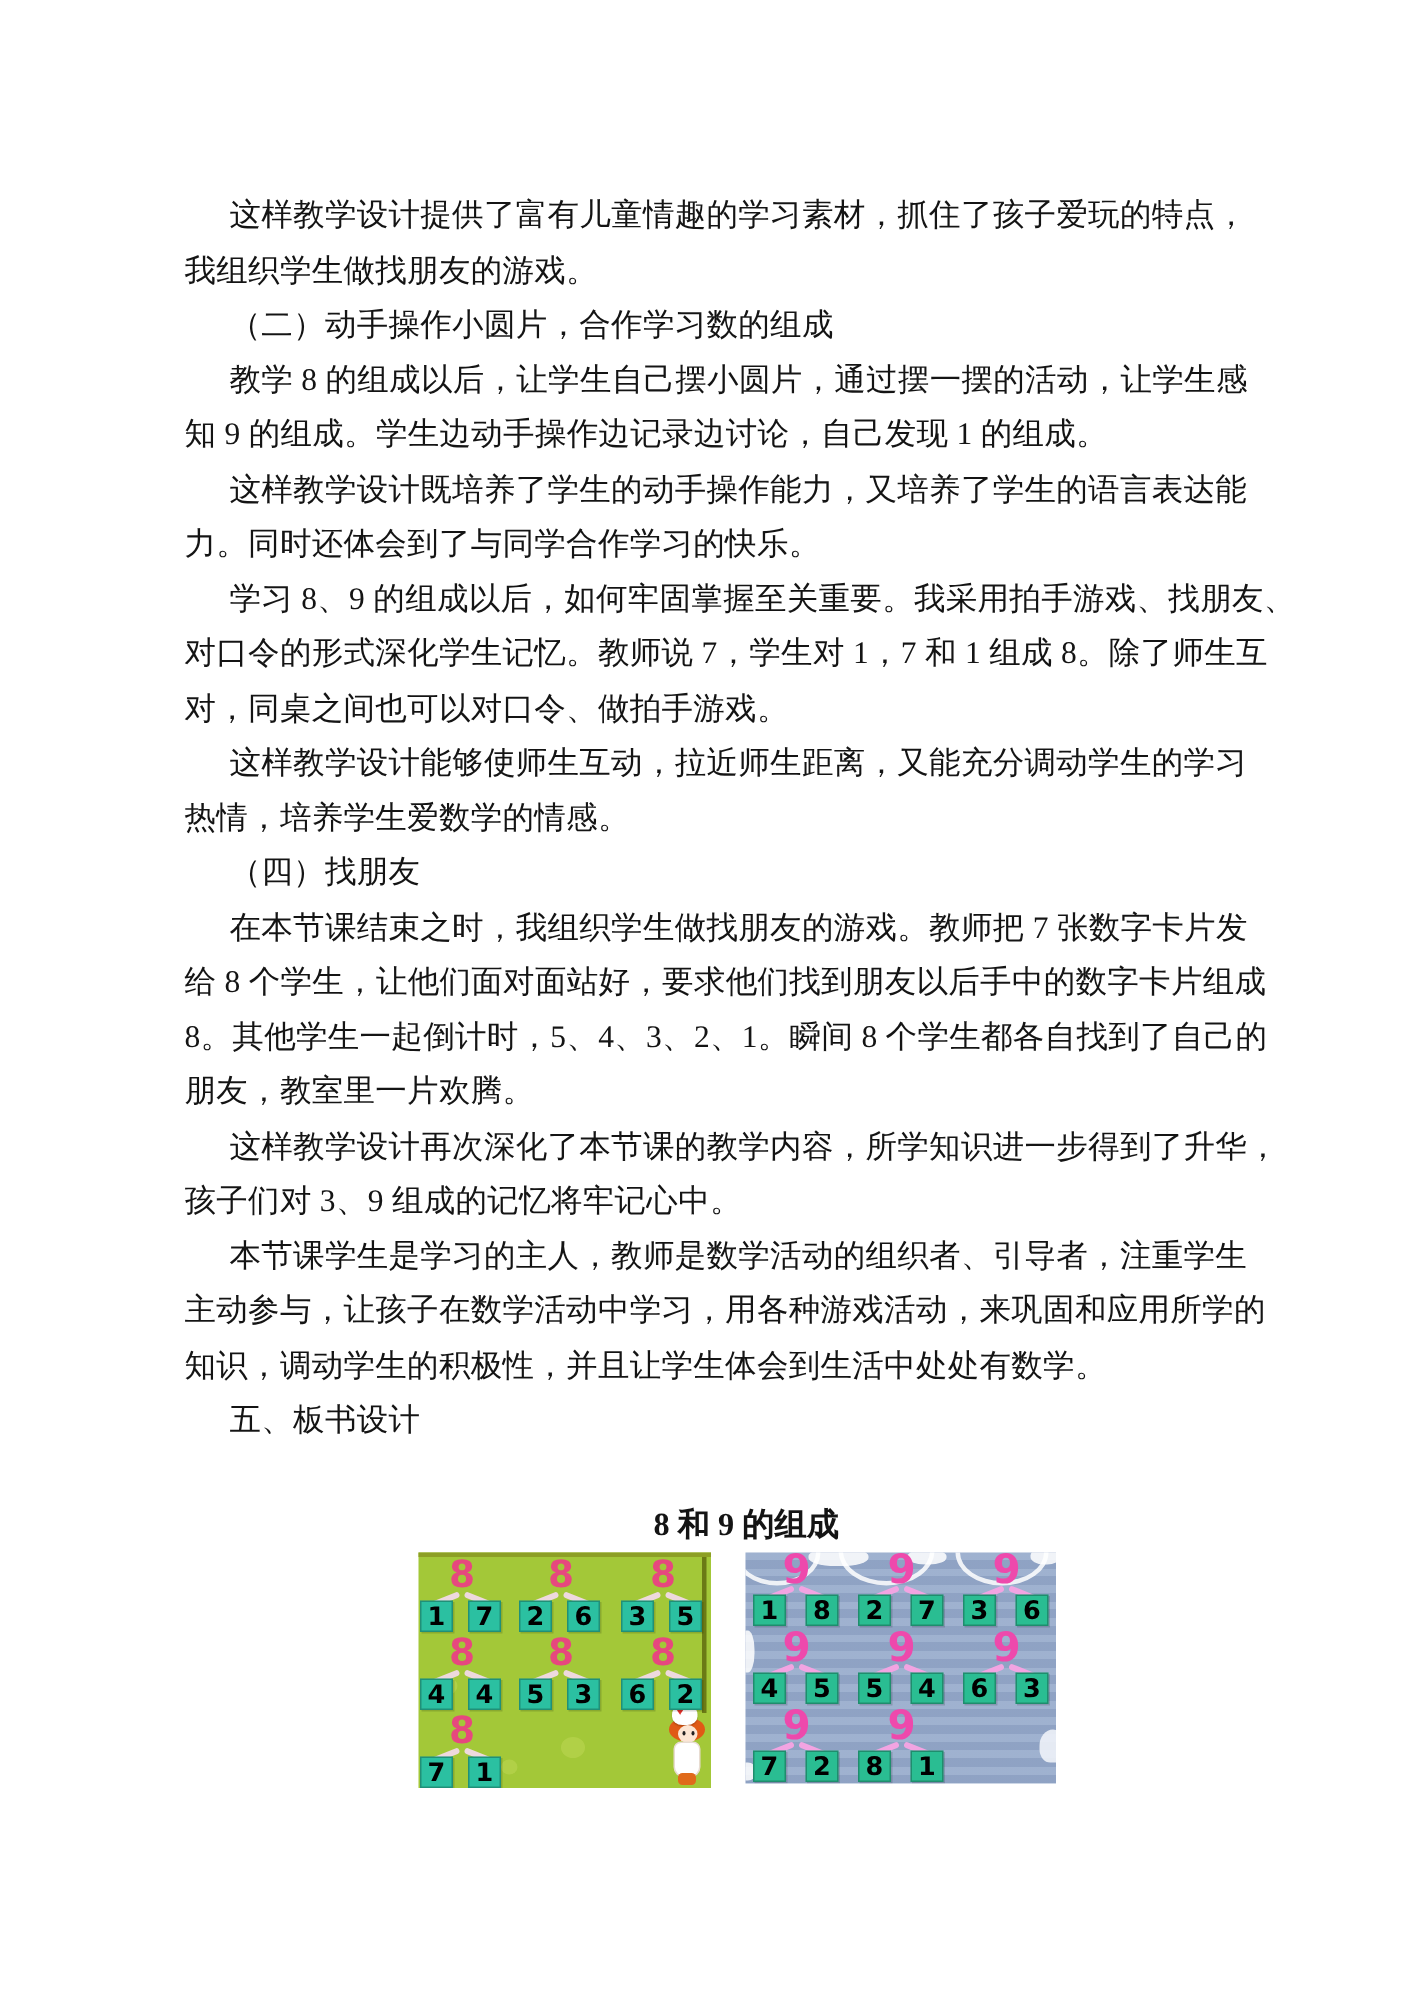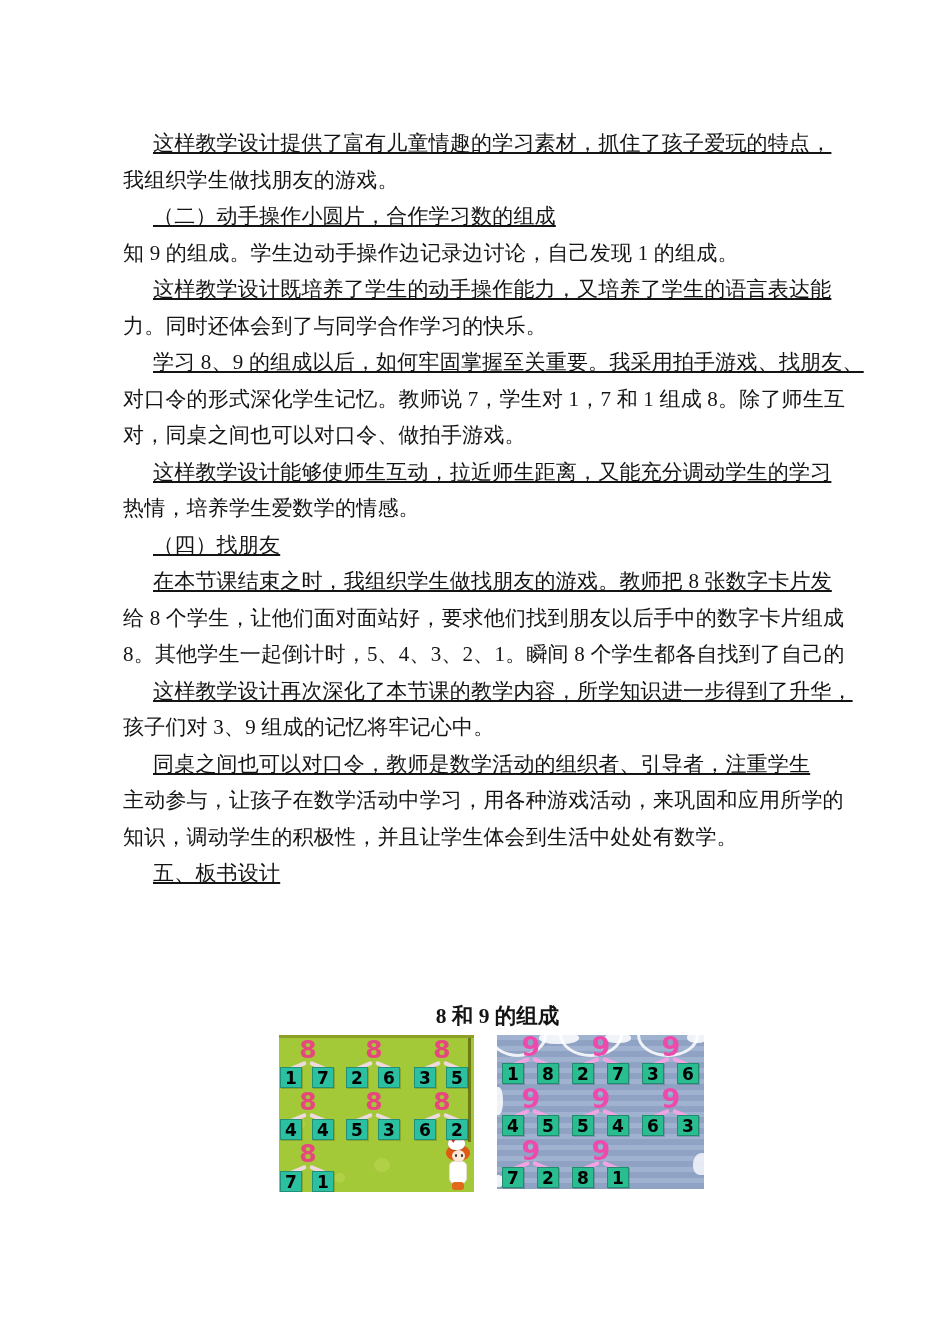--- a/index.html
+++ b/index.html
@@ -9,21 +9,21 @@
     color:#141414;overflow:hidden;
   }
   .page{position:relative;width:950px;height:1344px;background:#ffffff;}
 
   
   .text-block{position:absolute;left:123px;top:125px;width:712px;}
   .line{
     height:36.5px;line-height:36.5px;font-size:21px;
     white-space:nowrap;letter-spacing:0.2px;
   }
-  .line.indent{text-indent:30px;text-decoration:underline;}
+  .line.indent{text-indent:30px;}
 
   .board-title{
     position:absolute;top:1000px;left:45px;width:905px;height:32px;
     line-height:32px;text-align:center;font-weight:700;font-size:21.5px;
     white-space:nowrap;
   }
 
   
   .board{position:absolute;top:1035px;height:154px;overflow:hidden;}
   .board-8{left:279px;width:195px;border-top:3px solid #8d9f25;}
@@ -72,35 +72,37 @@
 </style>
 </head>
 <body>
 
 <div class="page">
 
   <div class="text-block">
       <div class="line indent">这样教学设计提供了富有儿童情趣的学习素材，抓住了孩子爱玩的特点，</div>
       <div class="line">我组织学生做找朋友的游戏。</div>
       <div class="line indent">（二）动手操作小圆片，合作学习数的组成</div>
+      <div class="line indent">教学 8 的组成以后，让学生自己摆小圆片，通过摆一摆的活动，让学生感</div>
       <div class="line">知 9 的组成。学生边动手操作边记录边讨论，自己发现 1 的组成。</div>
       <div class="line indent">这样教学设计既培养了学生的动手操作能力，又培养了学生的语言表达能</div>
       <div class="line">力。同时还体会到了与同学合作学习的快乐。</div>
       <div class="line indent">学习 8、9 的组成以后，如何牢固掌握至关重要。我采用拍手游戏、找朋友、</div>
       <div class="line">对口令的形式深化学生记忆。教师说 7，学生对 1，7 和 1 组成 8。除了师生互</div>
       <div class="line">对，同桌之间也可以对口令、做拍手游戏。</div>
       <div class="line indent">这样教学设计能够使师生互动，拉近师生距离，又能充分调动学生的学习</div>
       <div class="line">热情，培养学生爱数学的情感。</div>
       <div class="line indent">（四）找朋友</div>
-      <div class="line indent">在本节课结束之时，我组织学生做找朋友的游戏。教师把 8 张数字卡片发</div>
+      <div class="line indent">在本节课结束之时，我组织学生做找朋友的游戏。教师把 7 张数字卡片发</div>
       <div class="line">给 8 个学生，让他们面对面站好，要求他们找到朋友以后手中的数字卡片组成</div>
       <div class="line">8。其他学生一起倒计时，5、4、3、2、1。瞬间 8 个学生都各自找到了自己的</div>
+      <div class="line">朋友，教室里一片欢腾。</div>
       <div class="line indent">这样教学设计再次深化了本节课的教学内容，所学知识进一步得到了升华，</div>
       <div class="line">孩子们对 3、9 组成的记忆将牢记心中。</div>
-      <div class="line indent">同桌之间也可以对口令，教师是数学活动的组织者、引导者，注重学生</div>
+      <div class="line indent">本节课学生是学习的主人，教师是数学活动的组织者、引导者，注重学生</div>
       <div class="line">主动参与，让孩子在数学活动中学习，用各种游戏活动，来巩固和应用所学的</div>
       <div class="line">知识，调动学生的积极性，并且让学生体会到生活中处处有数学。</div>
       <div class="line indent">五、板书设计</div>
     </div>
 
   <div class="board-title">8 和 9 的组成</div>
 
   <div class="board board-8" style="background-color: rgb(163, 200, 56);">
     <div class="flower" style="left:12px;top:80px;width:14px;height:12px;"></div>
     <div class="flower" style="left:95px;top:120px;width:16px;height:14px;"></div>

